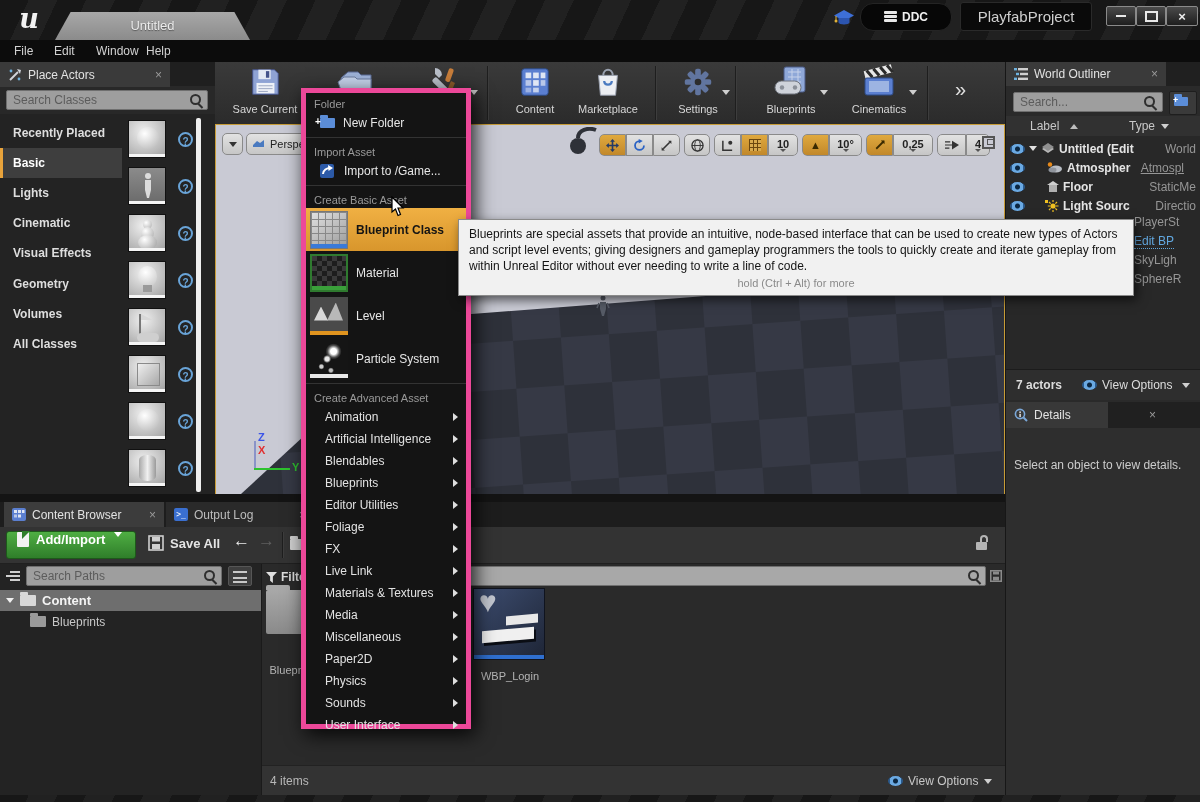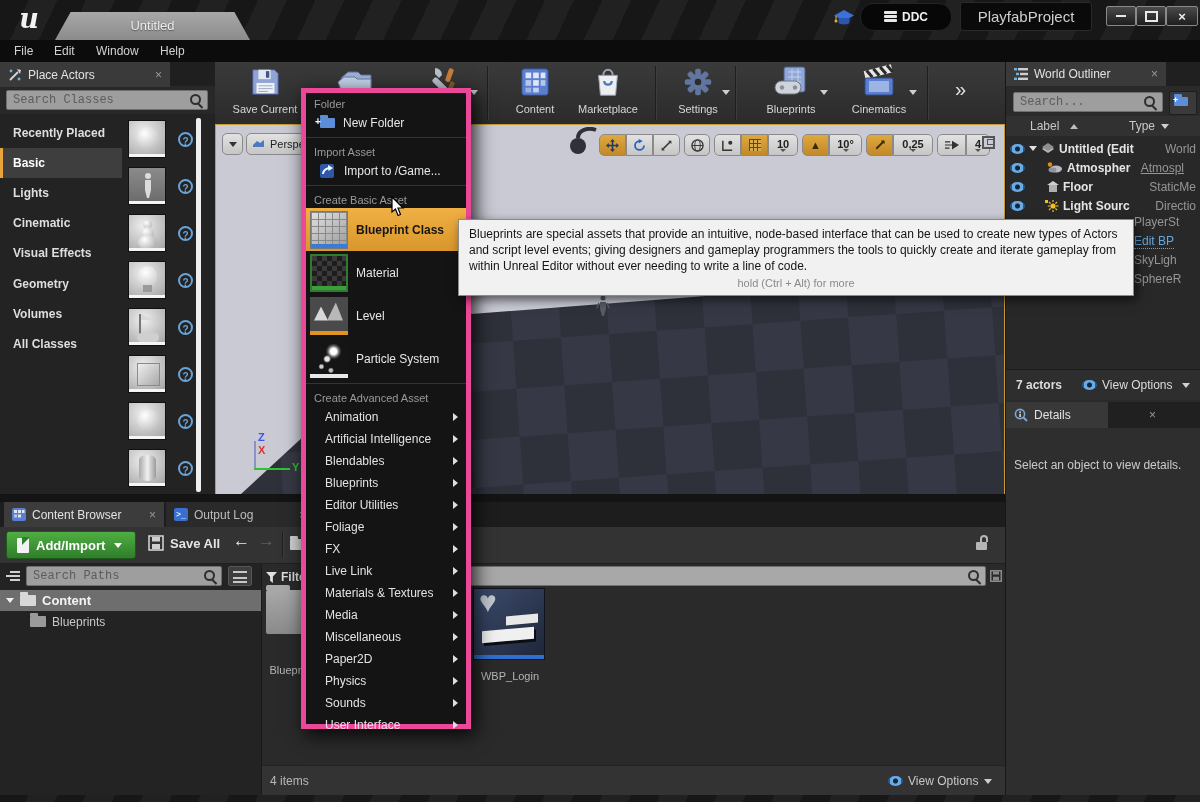--- a/index.html
+++ b/index.html
@@ -24,21 +24,21 @@
   .winbtn{top:6px;width:28px;height:18px;border:1px solid #8a8a8a;border-radius:2px;
     background:linear-gradient(#4a4a4a,#1e1e1e);display:flex;align-items:center;justify-content:center;}
   .winbtn .bar{width:10px;height:2px;background:#e8e8e8;}
   .winbtn .box{width:9px;height:7px;border:2px solid #e8e8e8;}
   .winbtn .x{color:#efefef;font-weight:bold;font-size:13px;line-height:1;}
   
   .menubar{left:0;top:40px;width:1200px;height:22px;background:#0c0c0c;}
   .menuitem{top:0;height:22px;line-height:22px;color:#d2d2d2;font-size:12px;padding:0 6px;}
   
   .inp{background:#9e9e9e;border:1px solid #6f6f6f;border-radius:2px;color:#3c3c3c;
-    font-family:Liberation Mono, monospace;font-size:12px;padding:0 20px 0 6px;box-sizing:border-box;height:20px;}
+    font-family:Liberation Sans, sans-serif;font-size:12px;padding:0 20px 0 6px;box-sizing:border-box;height:20px;}
   .inp::placeholder{color:#5c5c5c;opacity:1;}
   .mag{display:inline-block;width:7px;height:7px;border:2px solid #2e2e2e;border-radius:50%;position:relative;}
   .mag::after{content:"";position:absolute;left:7px;top:7px;width:6px;height:2px;background:#2e2e2e;
     transform:rotate(45deg);transform-origin:0 0;}
   .xclose{color:#9a9a9a;font-size:12px;line-height:1;}
   .car{display:inline-block;width:0;height:0;border-left:4px solid transparent;border-right:4px solid transparent;
     border-top:5px solid #cfcfcf;vertical-align:middle;}
   .rar{width:0;height:0;border-top:4px solid transparent;border-bottom:4px solid transparent;border-left:5px solid #dedede;}
   .eyeic{width:15px;height:10px;border-radius:50%;
     background:radial-gradient(circle at 50% 50%,#0b2742 0 2px,#6aa9e2 3px 62%,#2a5a8d 63%);}
@@ -71,21 +71,21 @@
   .axis{color:#fff;font-size:11px;font-weight:bold;}
   
   .rpanel{left:1005px;top:62px;width:195px;height:733px;background:#2a2a2a;border-left:1px solid #171717;box-sizing:border-box;}
   .worow{height:19px;display:flex;align-items:center;gap:4px;}
   .wolabel{color:#e4e4e4;font-size:12px;font-weight:bold;}
   .wotype{color:#969696;font-size:12px;}
   .bluelink{color:#62a8e0;border-bottom:1px dotted #62a8e0;}
   
   .cbarea{left:0;top:494px;width:1005px;height:301px;background:#262626;}
   .greenbtn{background:linear-gradient(#4fae43,#2f7e2a);border:1px solid #1d5a1a;border-radius:3px;
-    display:flex;align-items:center;gap:7px;color:#fff;font-weight:bold;font-size:13px;padding:0 10px;box-sizing:border-box;}
+    display:flex;align-items:flex-start;gap:7px;color:#fff;font-weight:bold;font-size:13px;padding:0 10px;box-sizing:border-box;}
   .docic{width:12px;height:15px;background:#f2f2f2;position:relative;border-radius:1px;}
   .docic::before{content:"";position:absolute;right:-1px;top:-1px;border:4px solid transparent;border-left-color:#2f7e2a;border-top-color:#2f7e2a;}
   .floppy{width:16px;height:16px;}
   .treerow{display:flex;align-items:center;gap:6px;box-sizing:border-box;}
   .assetlbl{color:#b5b5b5;font-size:11px;text-align:center;}
   
   .ctxmenu{left:301px;top:88px;width:170px;height:641px;background:#141414;border:5px solid #ec4899;
     box-shadow:4px 6px 18px rgba(0,0,0,.85);box-sizing:border-box;z-index:40;}
   .mhdr{color:#9a9a9a;font-size:11px;padding:5px 0 2px 8px;}
   .mitem{display:flex;align-items:center;gap:8px;color:#e6e6e6;font-size:12px;height:22px;padding-left:14px;}
@@ -133,21 +133,21 @@
     </div>
   <div class="abs winbtn" style="left:1166px;width:30px;">
       <span class="x">×</span>
     </div>
 </div>
 
 <div class="abs menubar">
   <div class="abs menuitem" style="left:8px;">File</div>
   <div class="abs menuitem" style="left:48px;">Edit</div>
   <div class="abs menuitem" style="left:90px;">Window</div>
-  <div class="abs menuitem" style="left:154px;text-align:center;">Help</div>
+  <div class="abs menuitem" style="left:140px;text-align:center;">Help</div>
 </div>
 
 <div class="abs lpanel">
   <div class="abs tabstrip" style="left:0;top:0;width:215px;height:24px;">
     <div class="abs ptab" style="left:0;top:0;width:170px;height:25px;">
       <svg width="14" height="14" viewBox="0 0 14 14">
         <path d="M2 12L10 4" stroke="#cfd3da" stroke-width="2"></path>
           <path d="M9 1l4 1-1 4z" fill="#cfd3da"></path>
         <circle cx="3" cy="3" r="1.4" fill="#6fb3e0"></circle>
           <circle cx="11" cy="11" r="1.4" fill="#6fb3e0"></circle>

